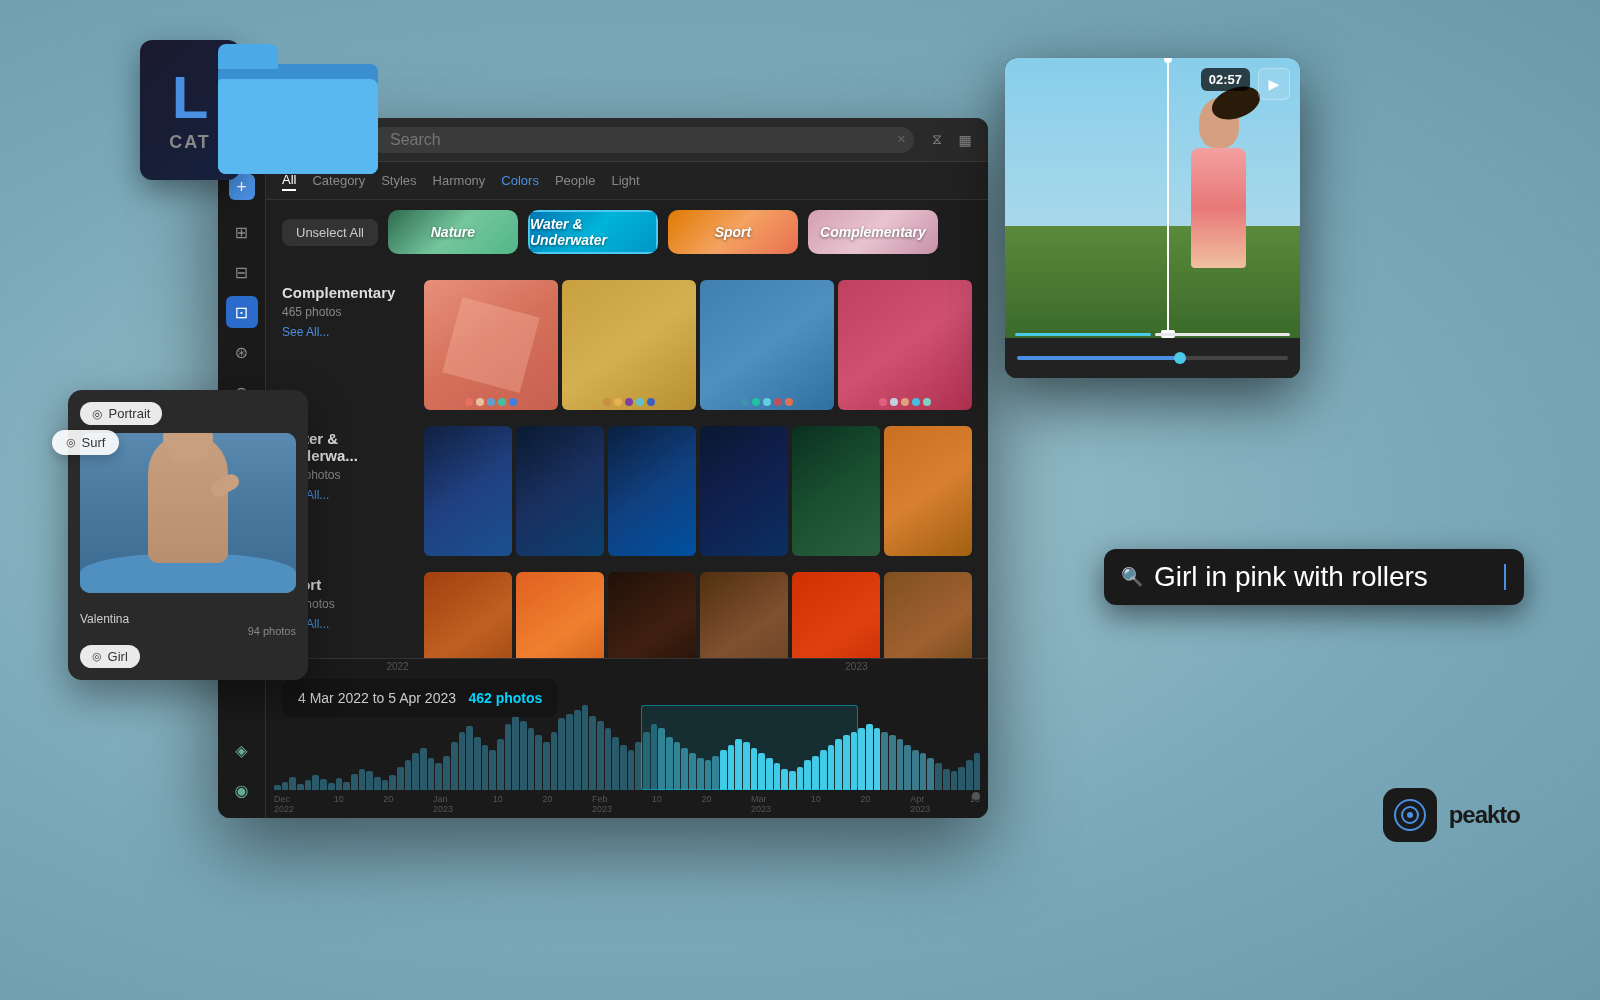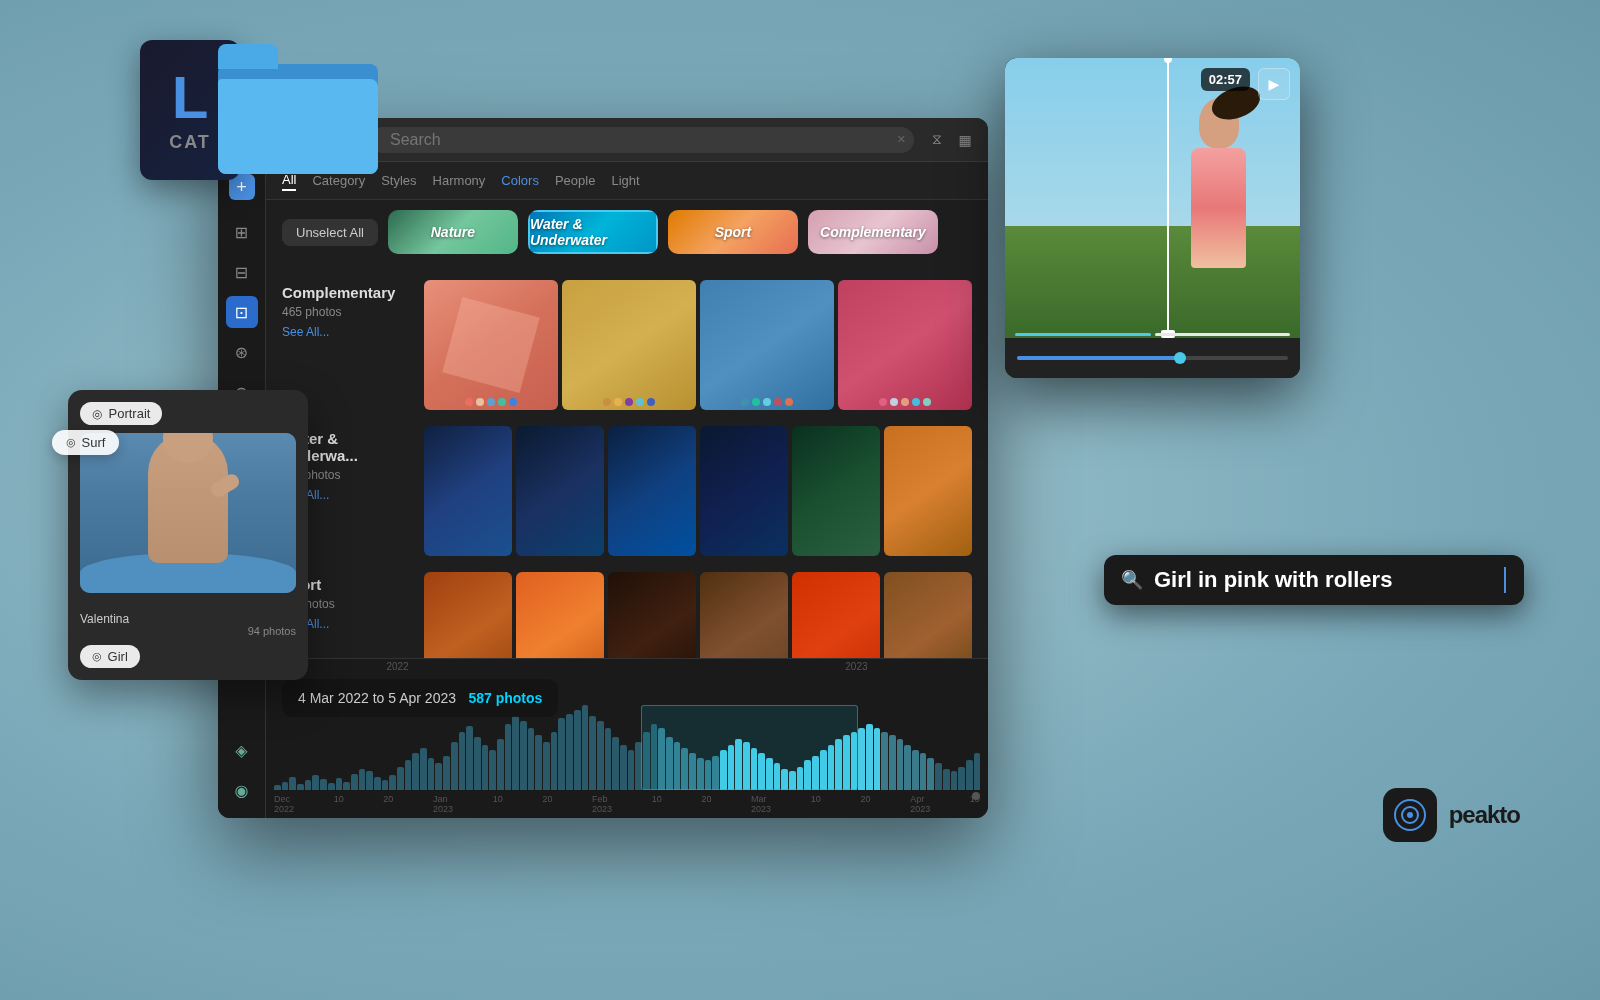--- a/index.html
+++ b/index.html
@@ -441,22 +441,22 @@
       align-items: center;
       gap: 10px;
       box-shadow: 0 10px 30px rgba(0,0,0,0.5);
       z-index: 25;
     }
     .search-icon-lg {
       color: #888;
       font-size: 18px;
     }
     .search-text-input {
-      font-size: 22px;
-      font-weight: 700;
+      font-size: 28px;
+      font-weight: 400;
       color: white;
       background: transparent;
       border: none;
       outline: none;
       width: 340px;
     }
     .search-cursor {
       width: 2px;
       height: 26px;
       background: #4a90e2;
@@ -941,21 +941,21 @@
 
       <div class="timeline-bar" style="position:relative;height:160px;background:#1a1a1a;border-top:1px solid #333;">
 
         <div class="timestamp-label">
           <span>2022</span>
           <span style="margin-left:30%;">2023</span>
         </div>
 
         <div style="position:absolute;top:20px;left:16px;background:rgba(20,20,20,0.85);border-radius:10px;padding:10px 16px;z-index:5;">
           <span style="color:#ccc;font-size:14px;">4 Mar 2022 to 5 Apr 2023</span>
-          <span style="color:#00d4ff;font-size:14px;font-weight:700;margin-left:8px;">587 photos</span>
+          <span style="color:#00d4ff;font-size:14px;font-weight:700;margin-left:8px;">462 photos</span>
         </div>
 
         <div class="chart-container" id="chart-area" style="position:absolute;bottom:28px;left:8px;right:8px;height:85px;display:flex;align-items:flex-end;gap:1px;">
         <div style="flex: 1 1 0%; height: 6.25%; border-radius: 2px 2px 0px 0px; min-width: 3px; background: rgb(42, 90, 106);"></div>
             <div style="flex: 1 1 0%; height: 10%; border-radius: 2px 2px 0px 0px; min-width: 3px; background: rgb(42, 90, 106);"></div>
             <div style="flex: 1 1 0%; height: 15%; border-radius: 2px 2px 0px 0px; min-width: 3px; background: rgb(42, 90, 106);"></div>
             <div style="flex: 1 1 0%; height: 7.5%; border-radius: 2px 2px 0px 0px; min-width: 3px; background: rgb(42, 90, 106);"></div>
             <div style="flex: 1 1 0%; height: 11.25%; border-radius: 2px 2px 0px 0px; min-width: 3px; background: rgb(42, 90, 106);"></div>
             <div style="flex: 1 1 0%; height: 17.5%; border-radius: 2px 2px 0px 0px; min-width: 3px; background: rgb(42, 90, 106);"></div>
             <div style="flex: 1 1 0%; height: 12.5%; border-radius: 2px 2px 0px 0px; min-width: 3px; background: rgb(42, 90, 106);"></div>

